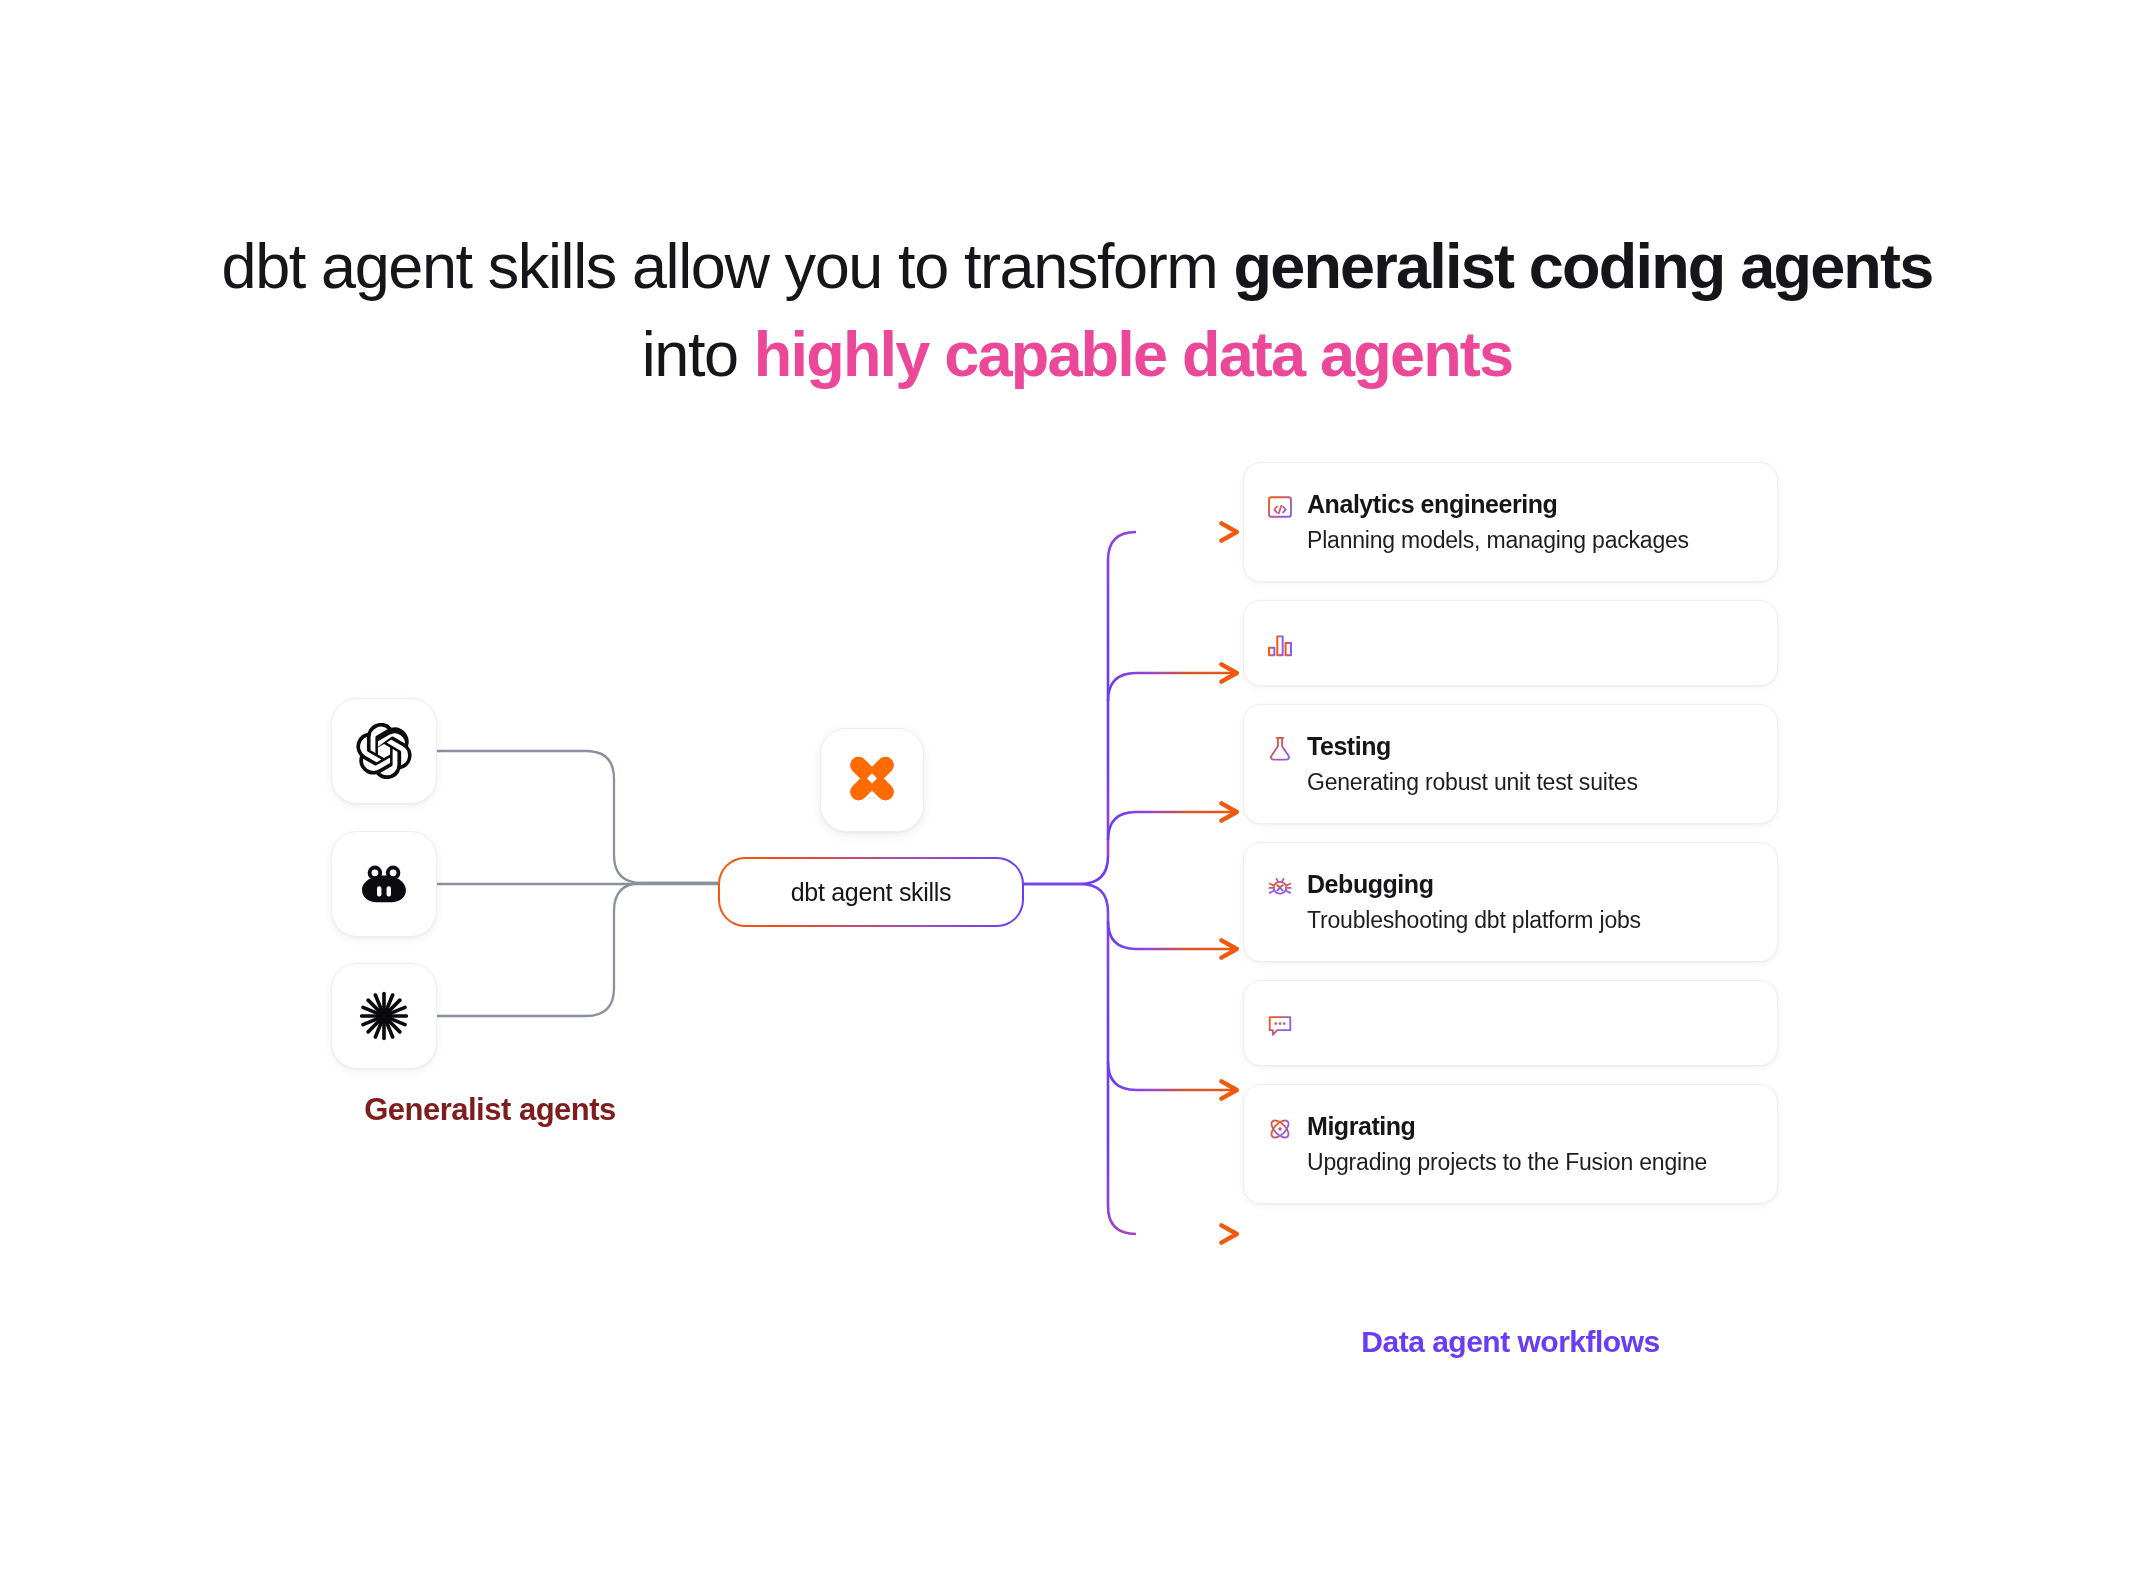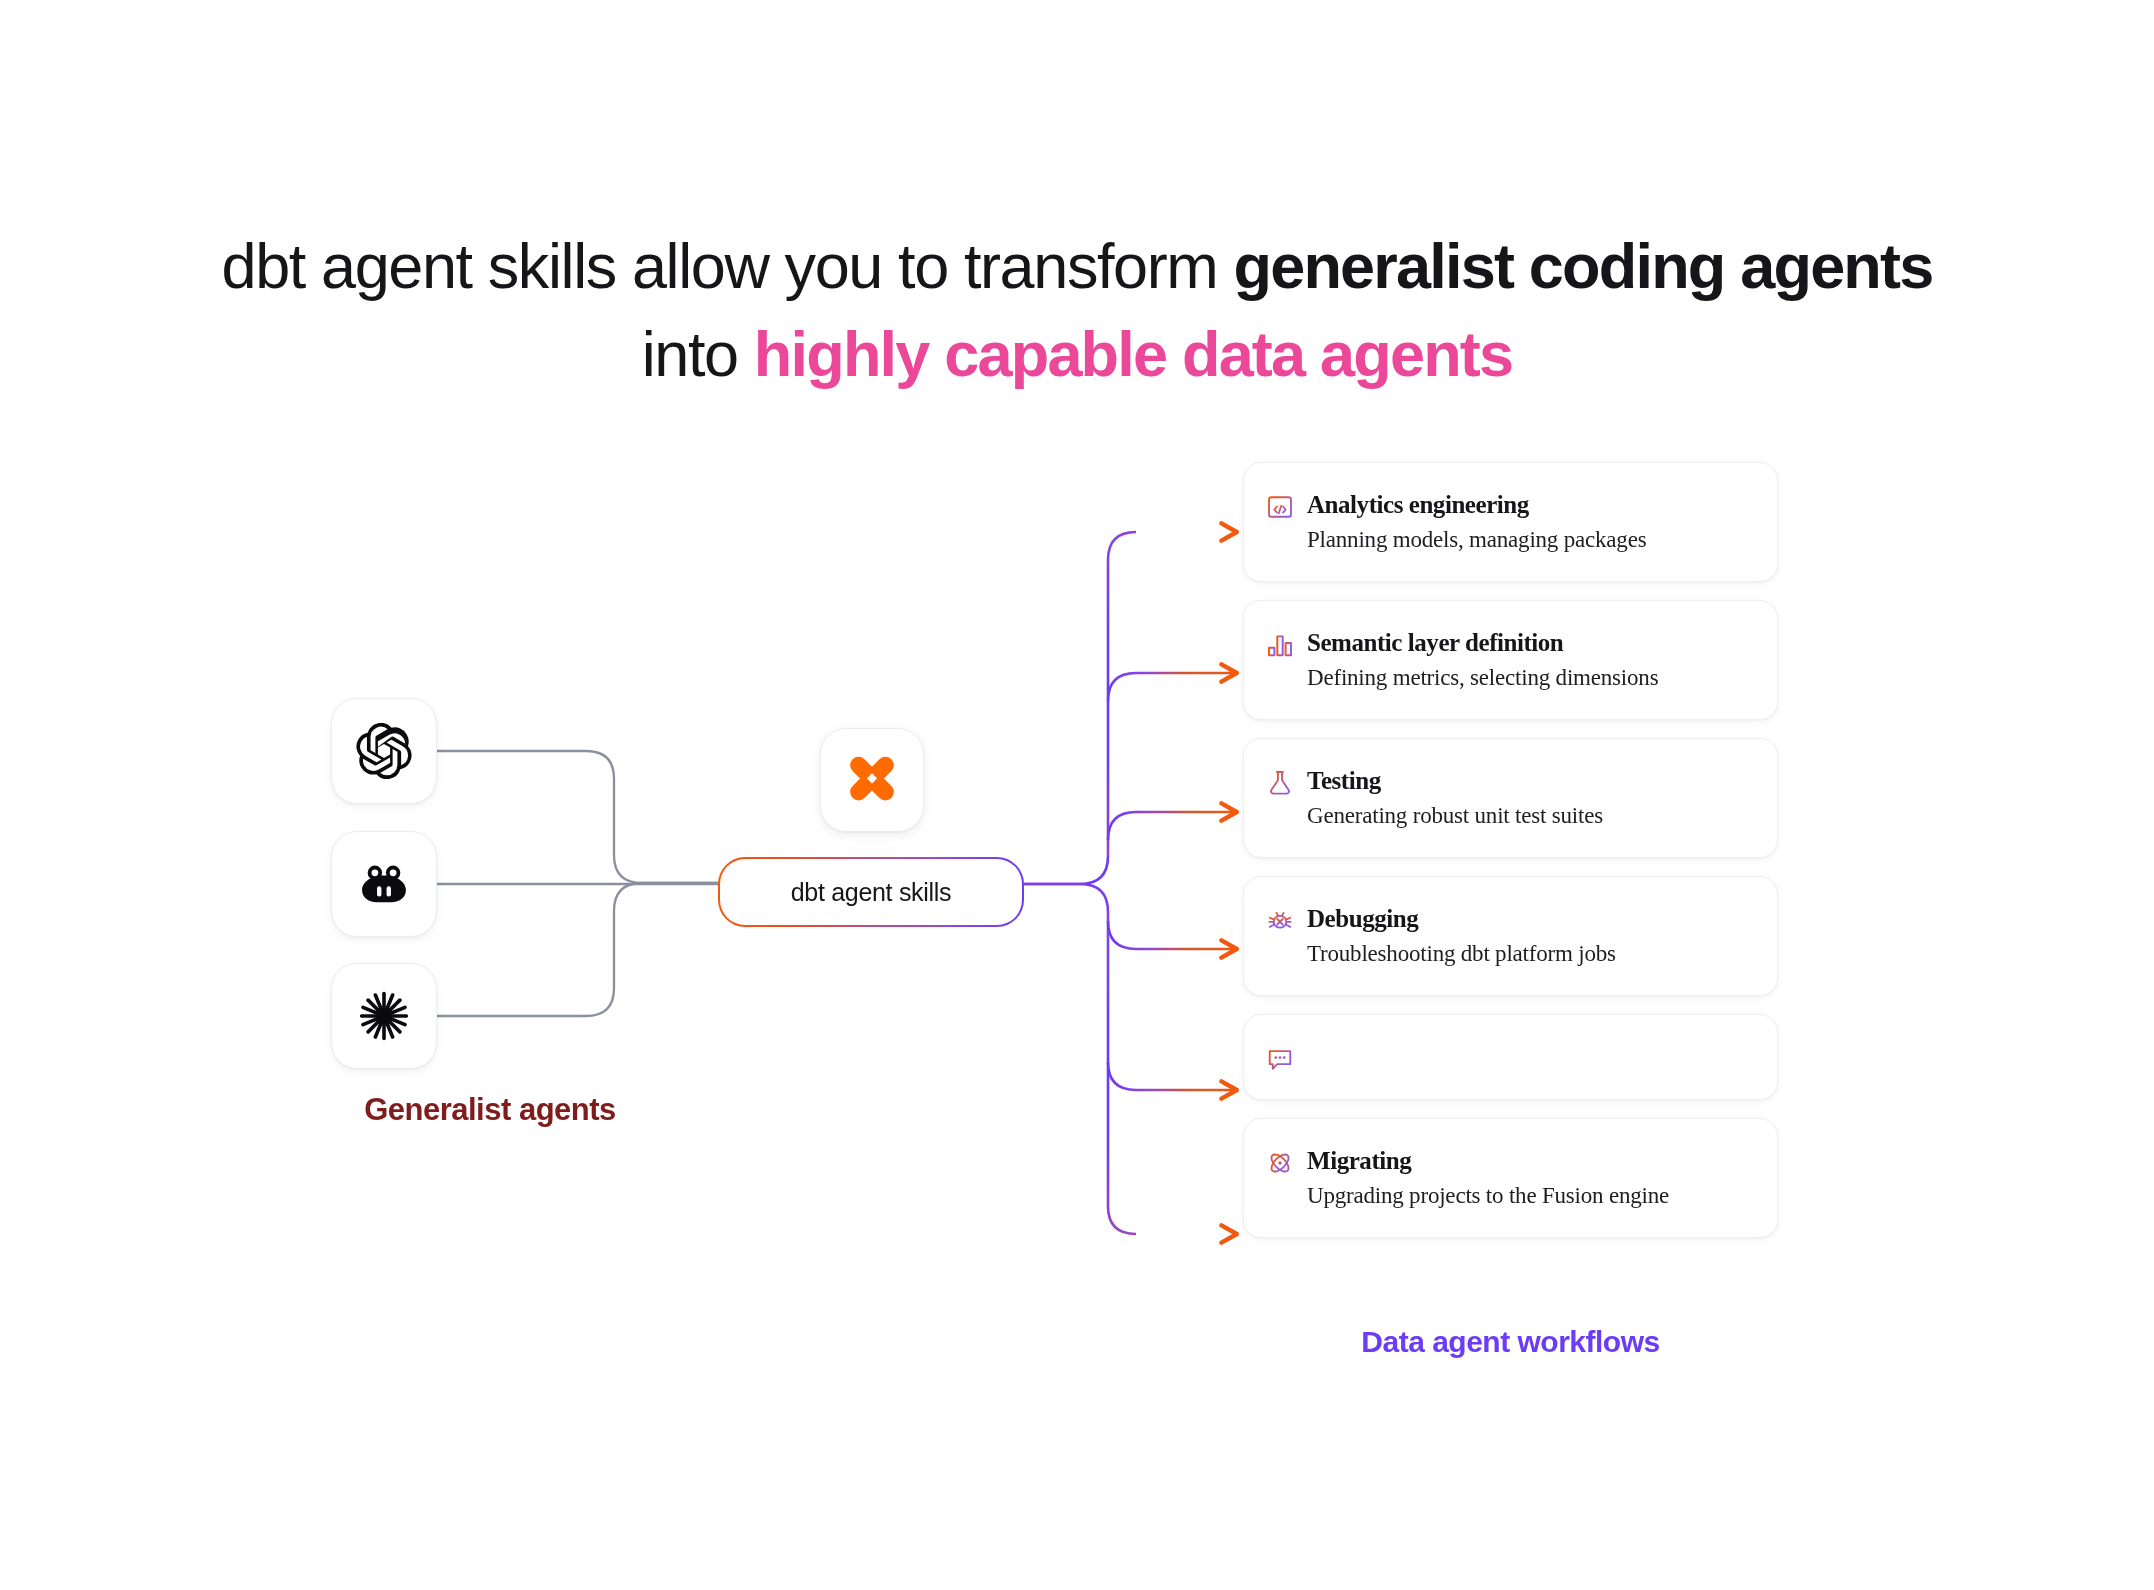--- a/index.html
+++ b/index.html
@@ -116,21 +116,21 @@
     display: flex;
     align-items: flex-start;
     gap: 13px;
   }
   .card-ico {
     flex: 0 0 auto;
     width: 28px; height: 28px;
     margin-top: 4px;
     display: block;
   }
-  .card-text { min-width: 0; font-family: Liberation Serif, serif; }
+  .card-text { min-width: 0; }
   .card-title {
     font-size: 25px;
     font-weight: 700;
     letter-spacing: -0.45px;
     color: #16161a;
     line-height: 31px;
   }
   .card-sub {
     margin-top: 5px;
     font-size: 23px;
@@ -287,24 +287,20 @@
           <stop offset="0%" stop-color="#F2590E"></stop>
               <stop offset="100%" stop-color="#8B5CF6"></stop>
         </linearGradient>
           </defs>
         <g fill="none" stroke="url(#g2)" stroke-width="1.7" stroke-linejoin="round">
           <rect x="2.6" y="14.4" width="4.6" height="6.4"></rect>
           <rect x="9.7" y="4.6" width="4.6" height="16.2"></rect>
           <rect x="16.8" y="10.2" width="4.6" height="10.6"></rect>
         </g>
       </svg>
-      <div class="card-text">
-        <div class="card-title">Semantic layer definition</div>
-        <div class="card-sub">Defining metrics, selecting dimensions</div>
-      </div>
     </div>
 
     <div class="card">
       <svg class="card-ico" viewBox="0 0 24 24">
         <defs>
             <linearGradient id="g3" x1="0" y1="0" x2="1" y2="1">
           <stop offset="0%" stop-color="#F2590E"></stop>
               <stop offset="100%" stop-color="#8B5CF6"></stop>
         </linearGradient>
           </defs>

